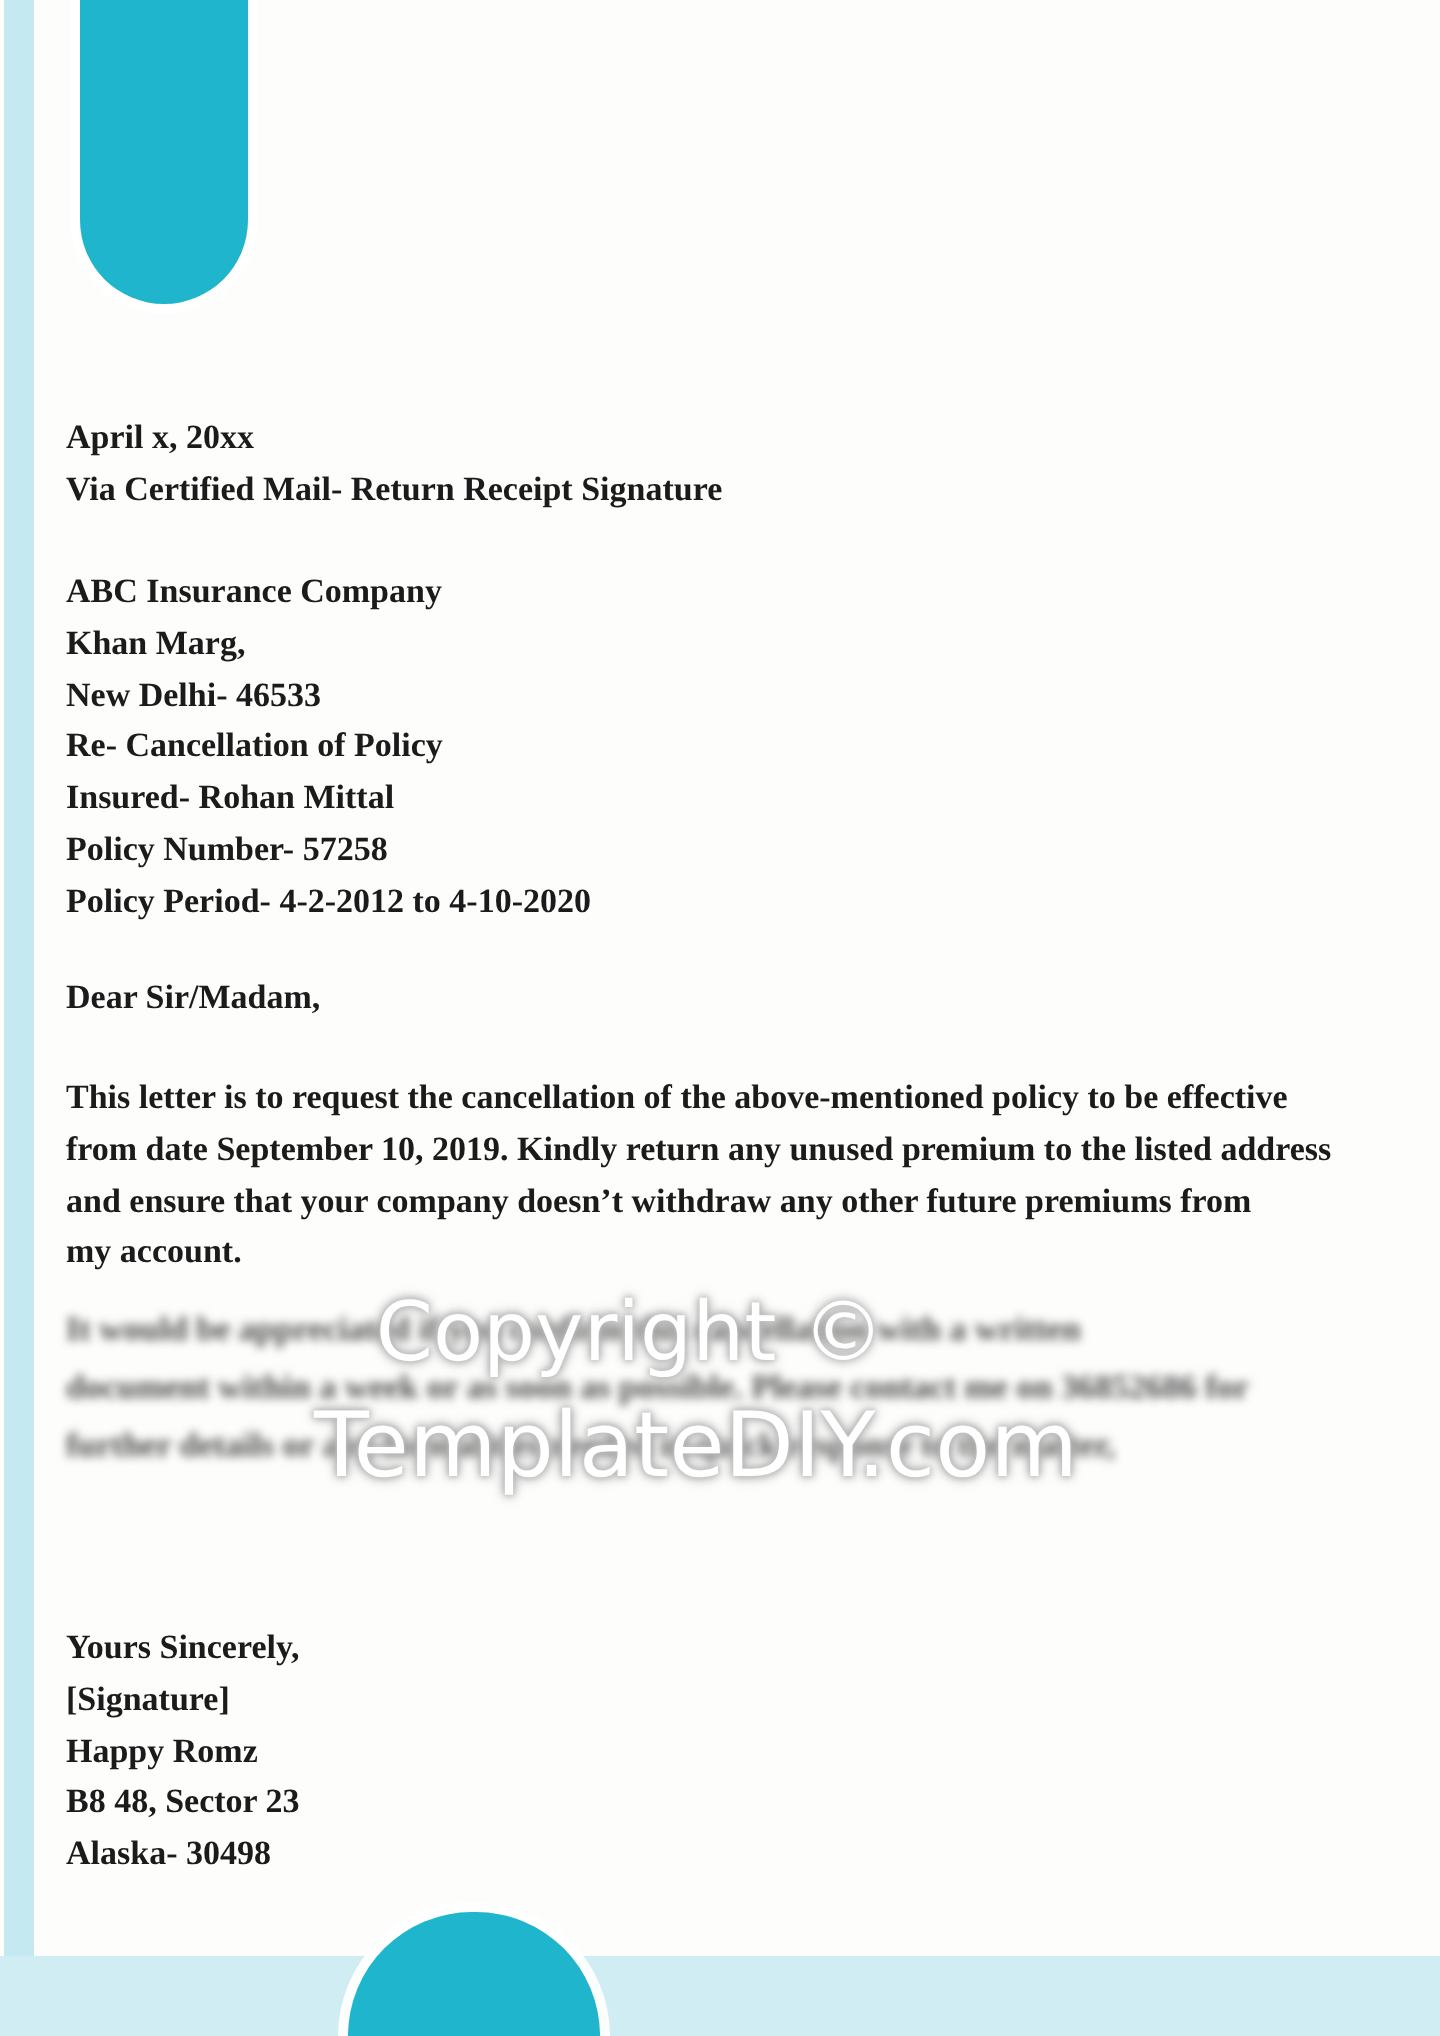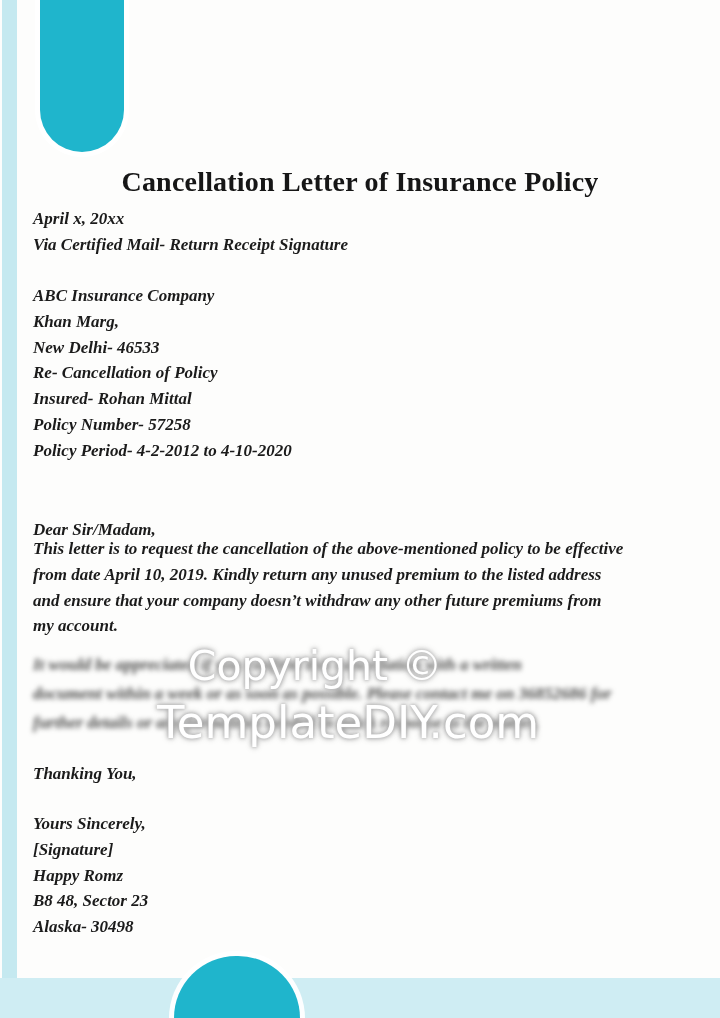--- a/index.html
+++ b/index.html
@@ -36,25 +36,24 @@
     position:absolute;left:0;top:166px;width:720px;
     text-align:center;
     font-size:28px;font-weight:bold;color:#161616;
     letter-spacing:0.2px;
   }
   .txt{
     position:absolute;left:33px;width:672px;
     font-size:17px;font-weight:bold;color:#1b1b1b;
     line-height:25.8px;
     white-space:pre;
-    font-style:italic;
   }
   .g-date{top:206px;}
   .g-recipient{top:283px;}
-  .g-salutation{top:486px;margin-top:31px;}
+  .g-salutation{top:486px;}
   .g-para1{top:536px;}
   .g-para2{
     top:650px;
     color:#4a4a4a;
     filter:blur(2.4px);
     line-height:29px;
   }
   .g-closing{top:761px;}
   .g-signature{top:811px;}
   
@@ -79,49 +78,47 @@
 </head>
 <body>
 
 <div id="page">
 
   <div class="left-strip"></div>
   <div class="top-pill"></div>
   <div class="bottom-band"></div>
   <div class="bottom-dome"></div>
 
-  <div class="title">Cancellation Letter of Insurance Policy</div>
 
   <div class="txt g-date"><span>April x, 20xx</span><br><span>Via Certified Mail- Return Receipt Signature</span></div>
 
   <div class="txt g-recipient">ABC Insurance Company
 Khan Marg,
 New Delhi- 46533
 Re- Cancellation of Policy
 Insured- Rohan Mittal
 Policy Number- 57258
 Policy Period- 4-2-2012 to 4-10-2020</div>
 
   <div class="txt g-salutation">Dear Sir/Madam,</div>
 
   <div class="txt g-para1">This letter is to request the cancellation of the above-mentioned policy to be effective
-from date April 10, 2019. Kindly return any unused premium to the listed address
+from date September 10, 2019. Kindly return any unused premium to the listed address
 and ensure that your company doesn’t withdraw any other future premiums from
 my account.</div>
 
   <div class="txt g-para2">It would be appreciated if you confirm this cancellation with a written
 document within a week or as soon as possible. Please contact me on 36852686 for
 further details or any formalities needed in quick response to the matter,</div>
 
   <div class="watermark">
     <div class="wm-line1">Copyright ©</div>
     <div class="wm-line2">TemplateDIY.com</div>
   </div>
 
-  <div class="txt g-closing">Thanking You,</div>
 
   <div class="txt g-signature">Yours Sincerely,
 [Signature]
 Happy Romz
 B8 48, Sector 23
 Alaska- 30498</div>
 
 </div>
 
 </body></html>

